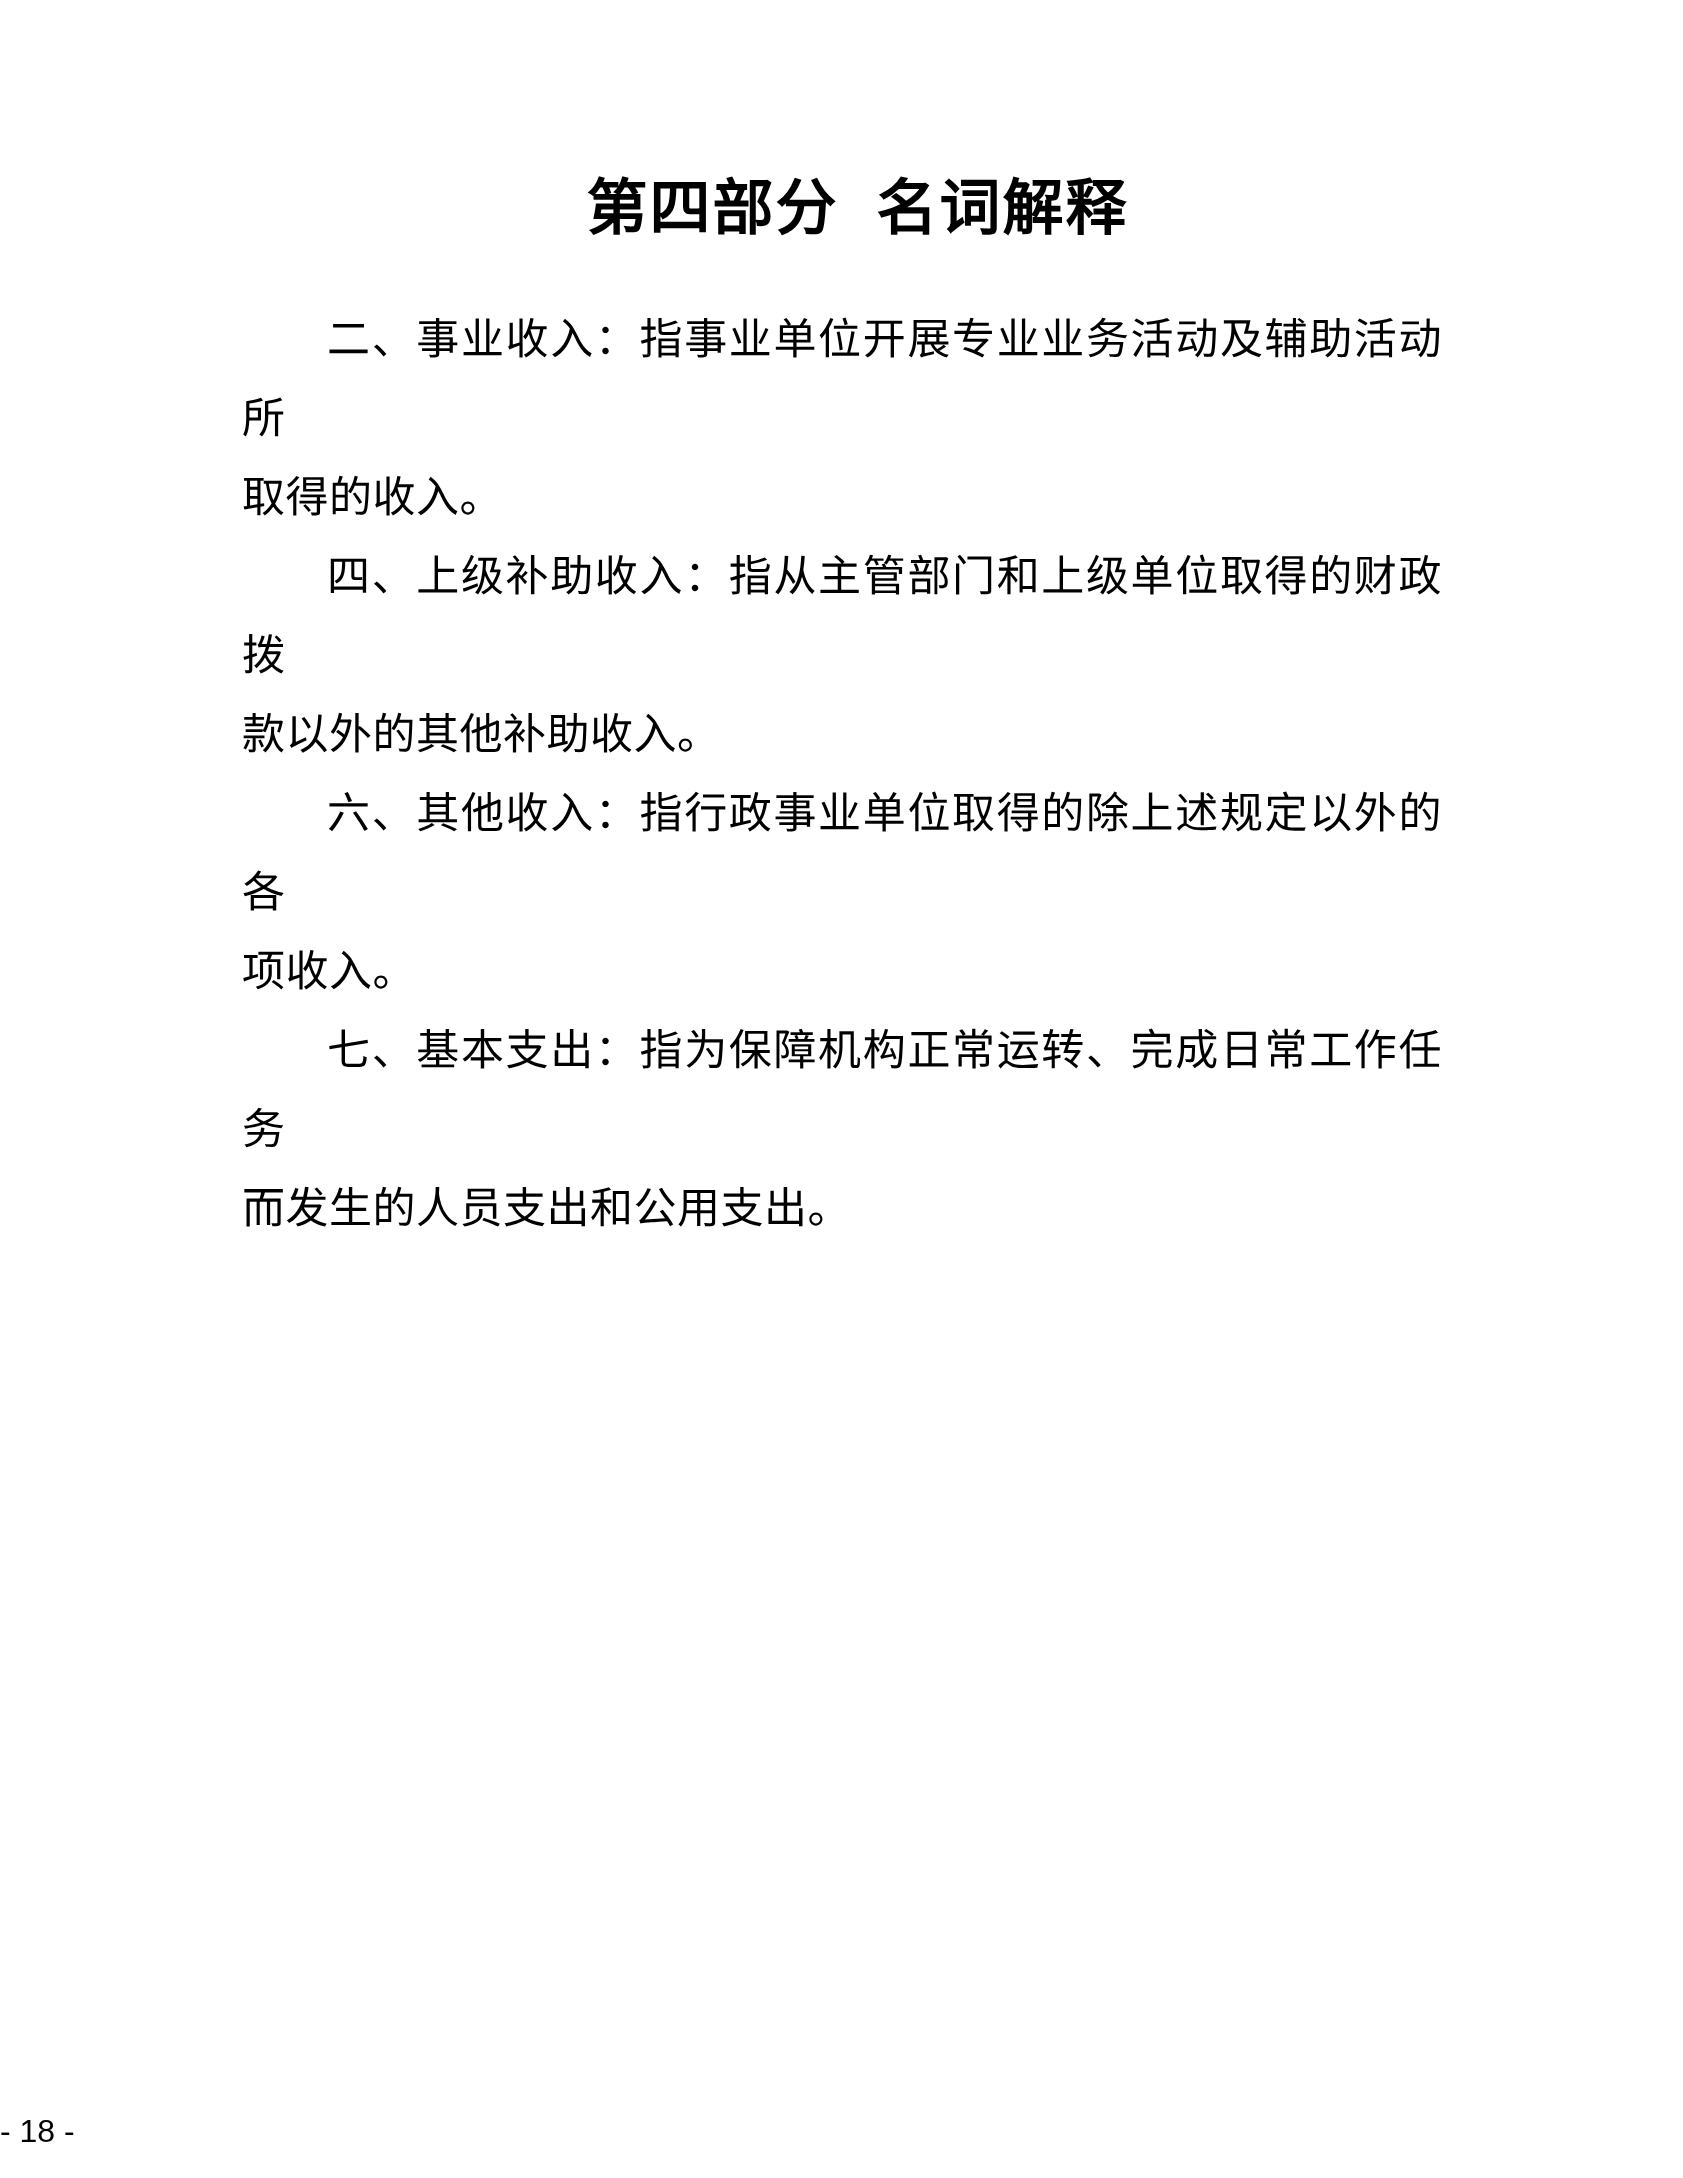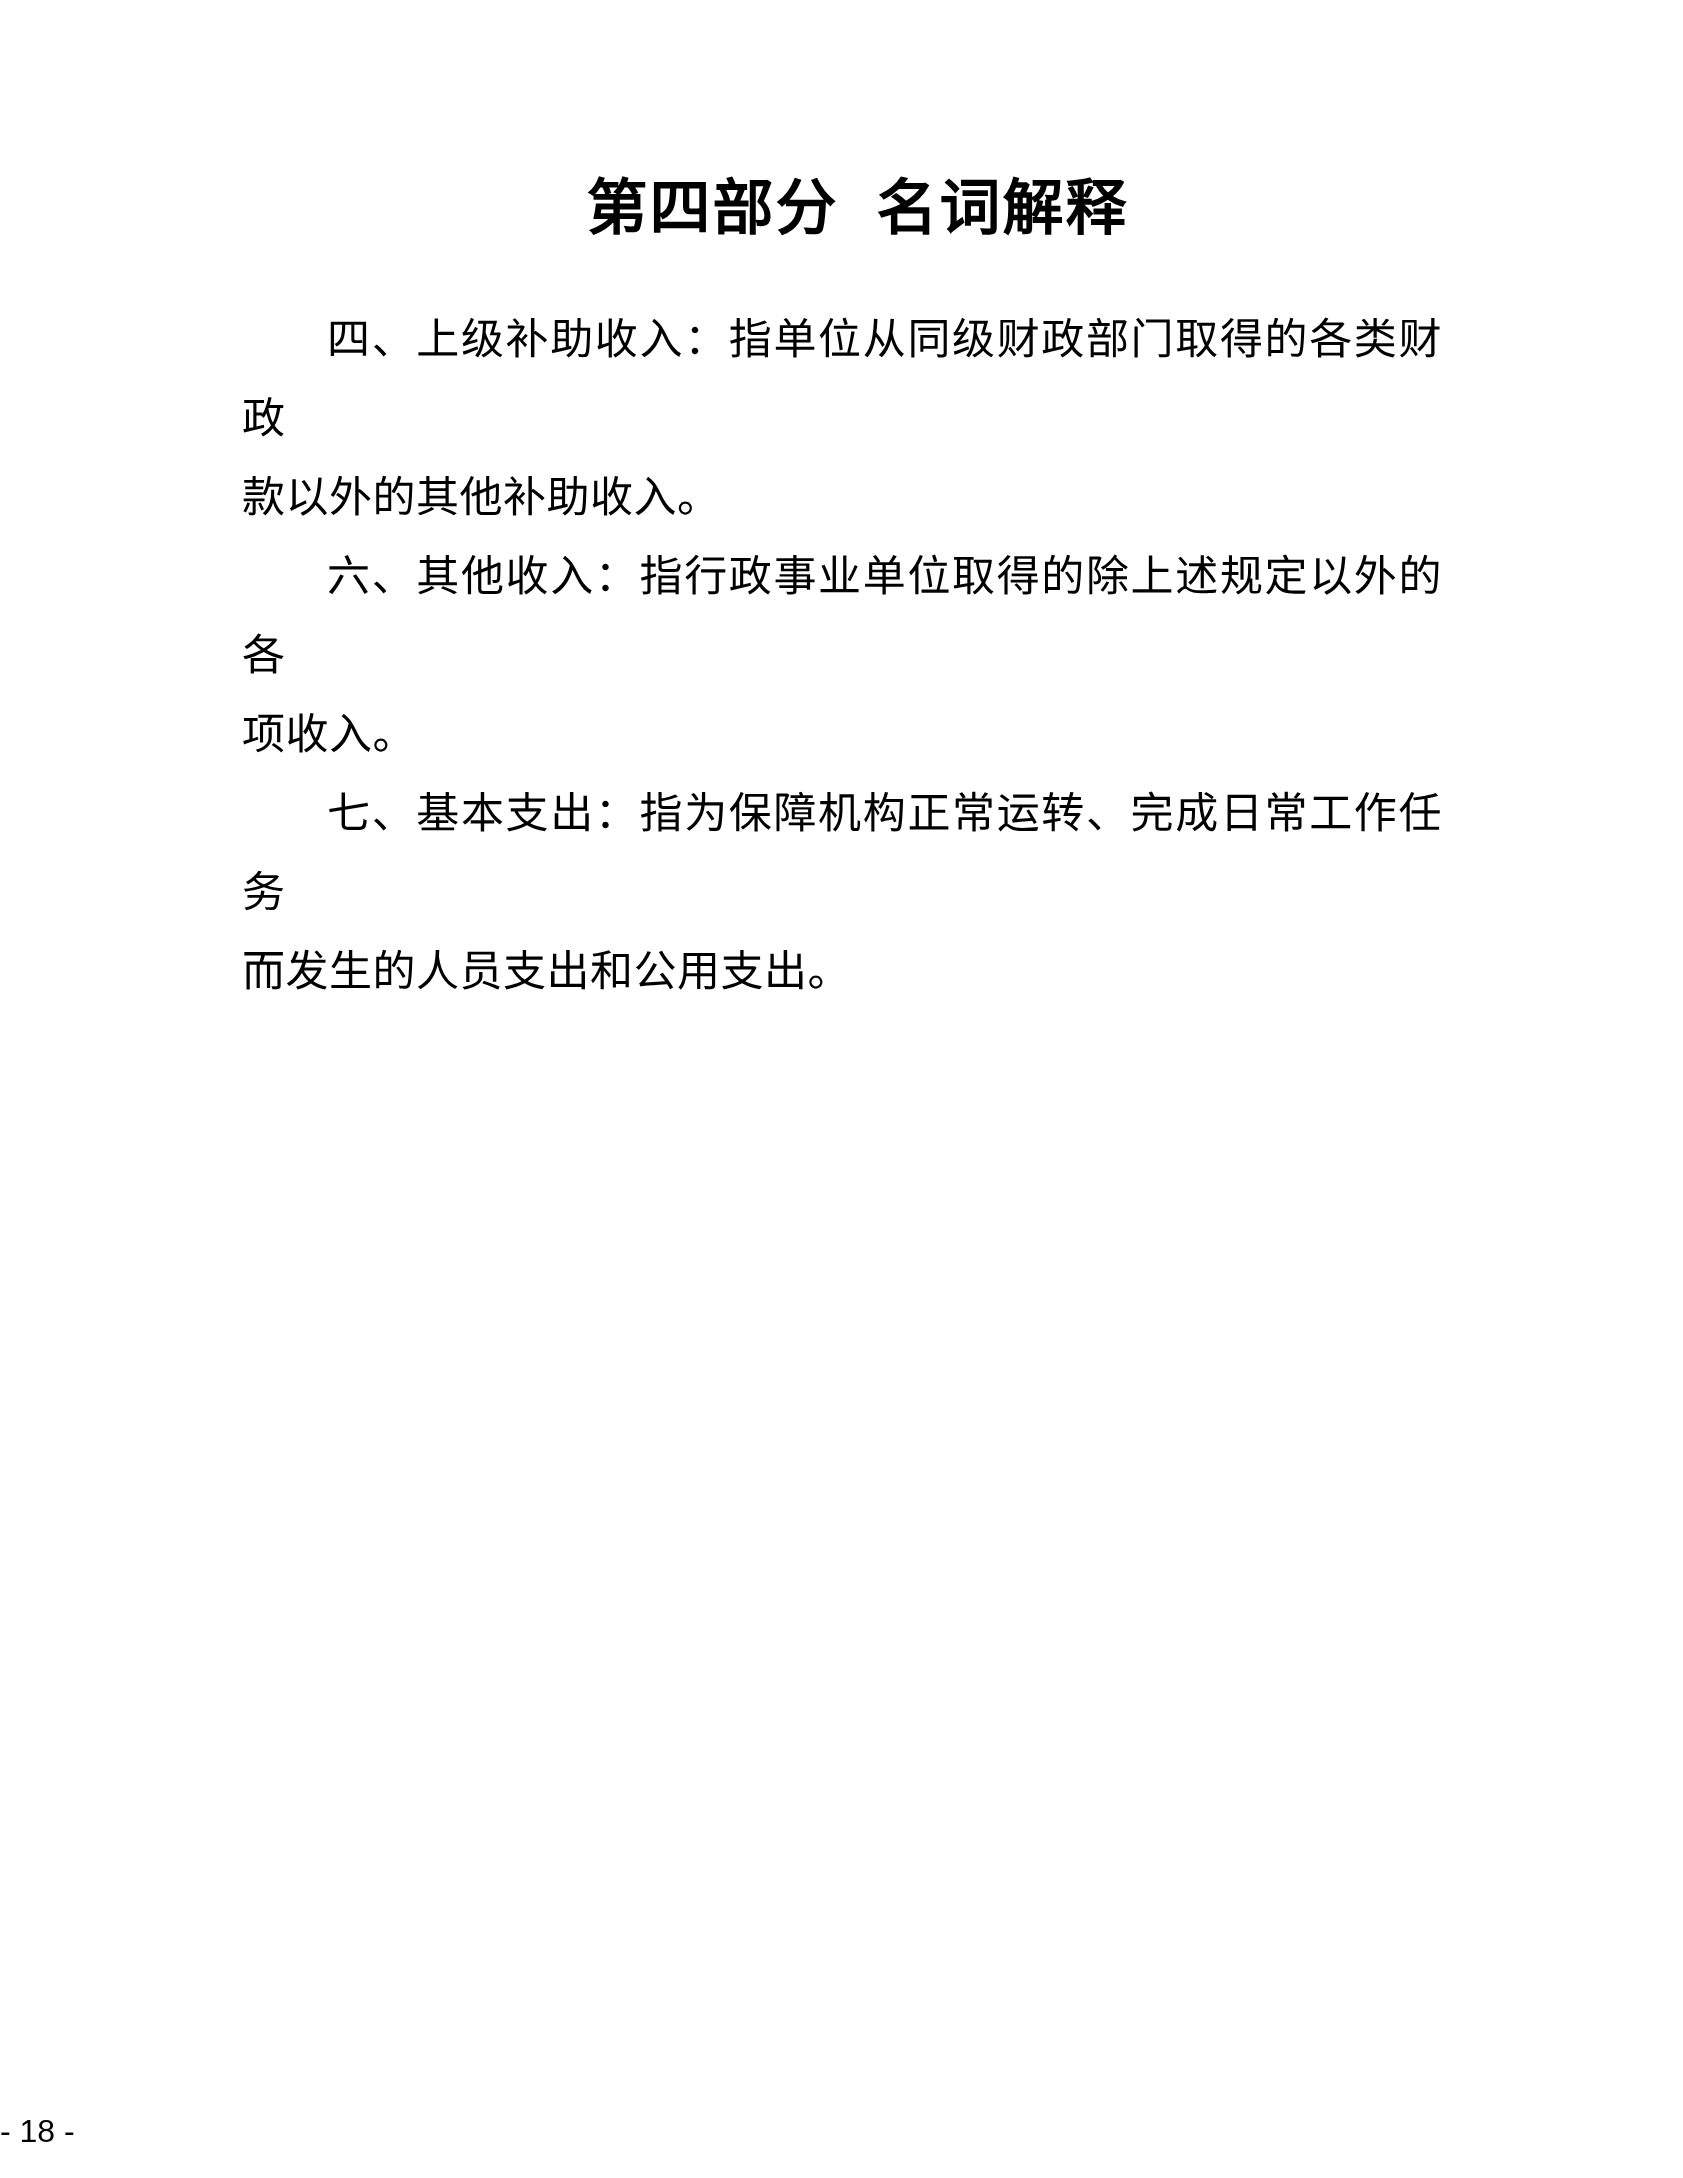--- a/index.html
+++ b/index.html
@@ -55,21 +55,23 @@
     line-height: 36px;
     white-space: pre;
   }
 </style>
 </head>
 <body>
 
 <h1 class="doc-title">第四部分  名词解释</h1>
 
 <main class="doc-body" id="paragraphs">
-    <p class="para">四、上级补助收入：指单位从同级财政部门取得的各类财政
+    <p class="para">二、事业收入：指事业单位开展专业业务活动及辅助活动所
+取得的收入。</p>
+    <p class="para">四、上级补助收入：指从主管部门和上级单位取得的财政拨
 款以外的其他补助收入。</p>
     <p class="para">六、其他收入：指行政事业单位取得的除上述规定以外的各
 项收入。</p>
     <p class="para">七、基本支出：指为保障机构正常运转、完成日常工作任务
 而发生的人员支出和公用支出。</p>
   </main>
 
 <div class="page-footer">- 18 -</div>
 
 

